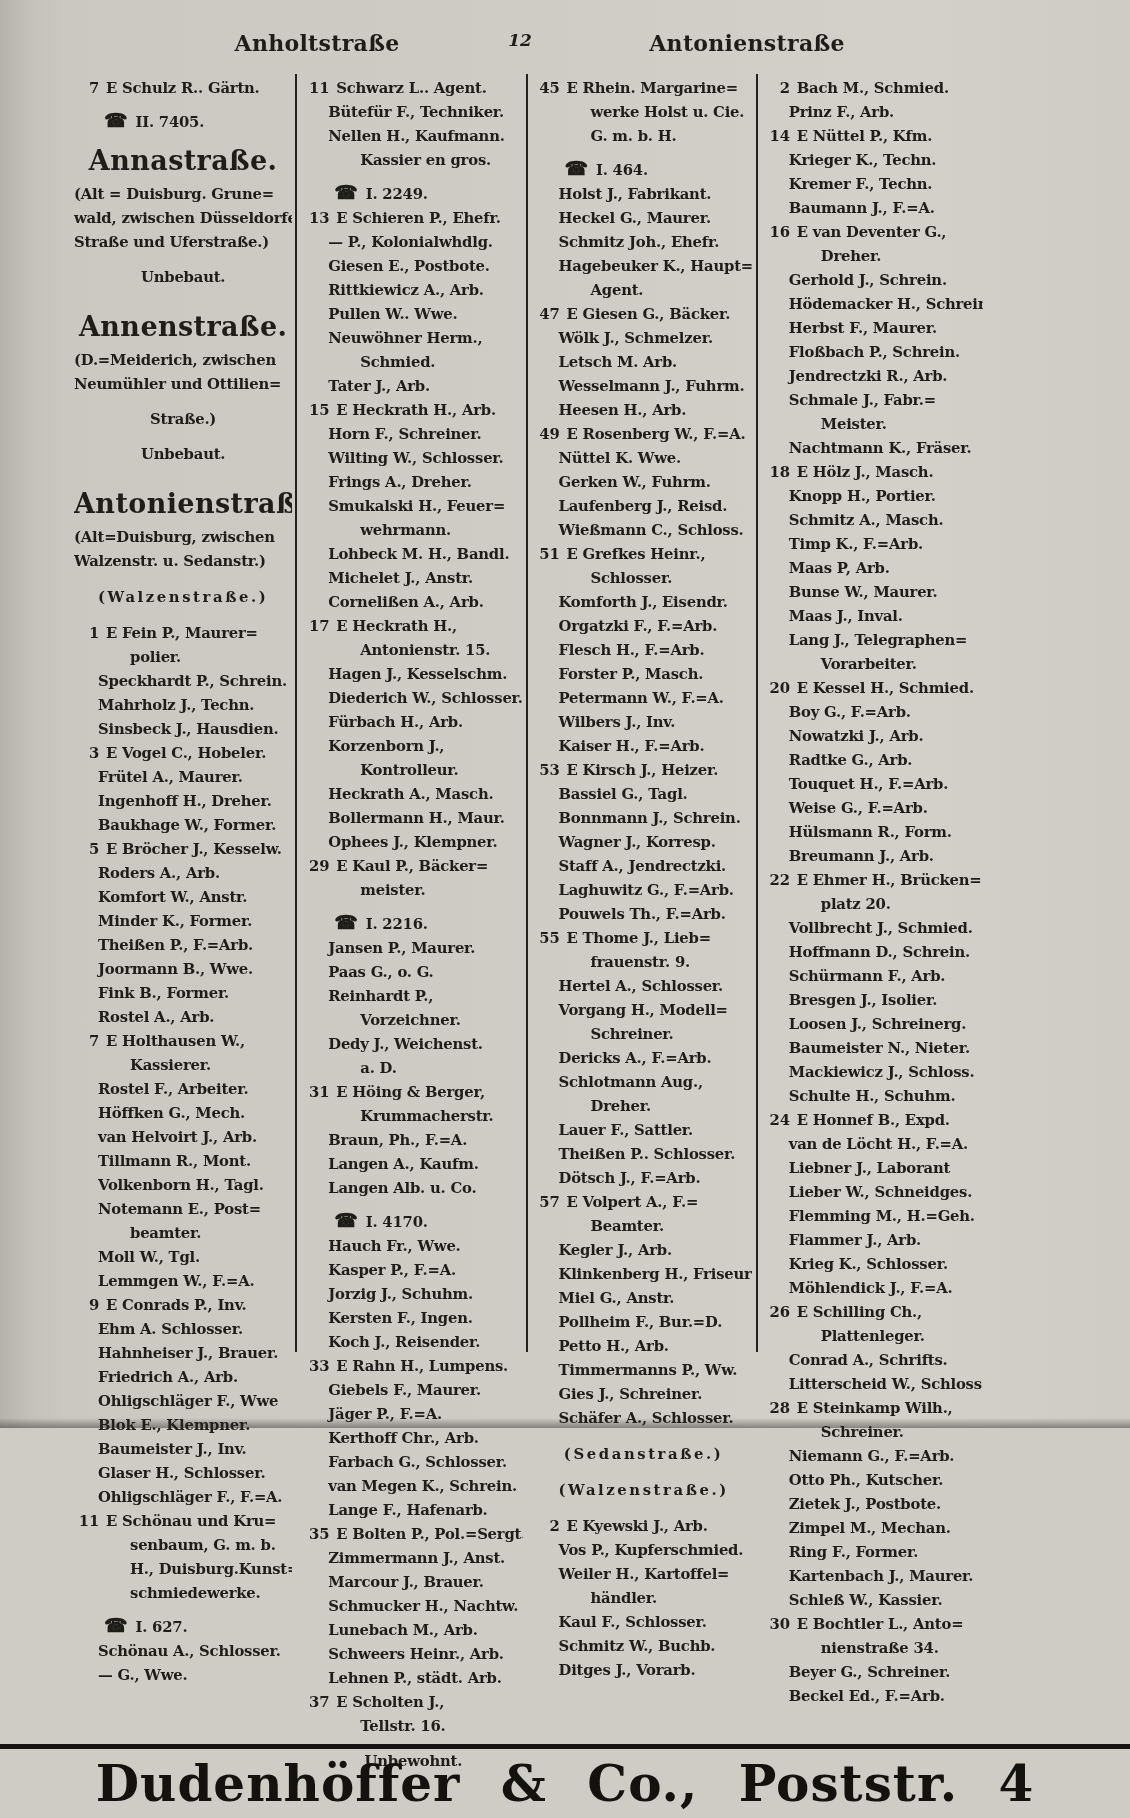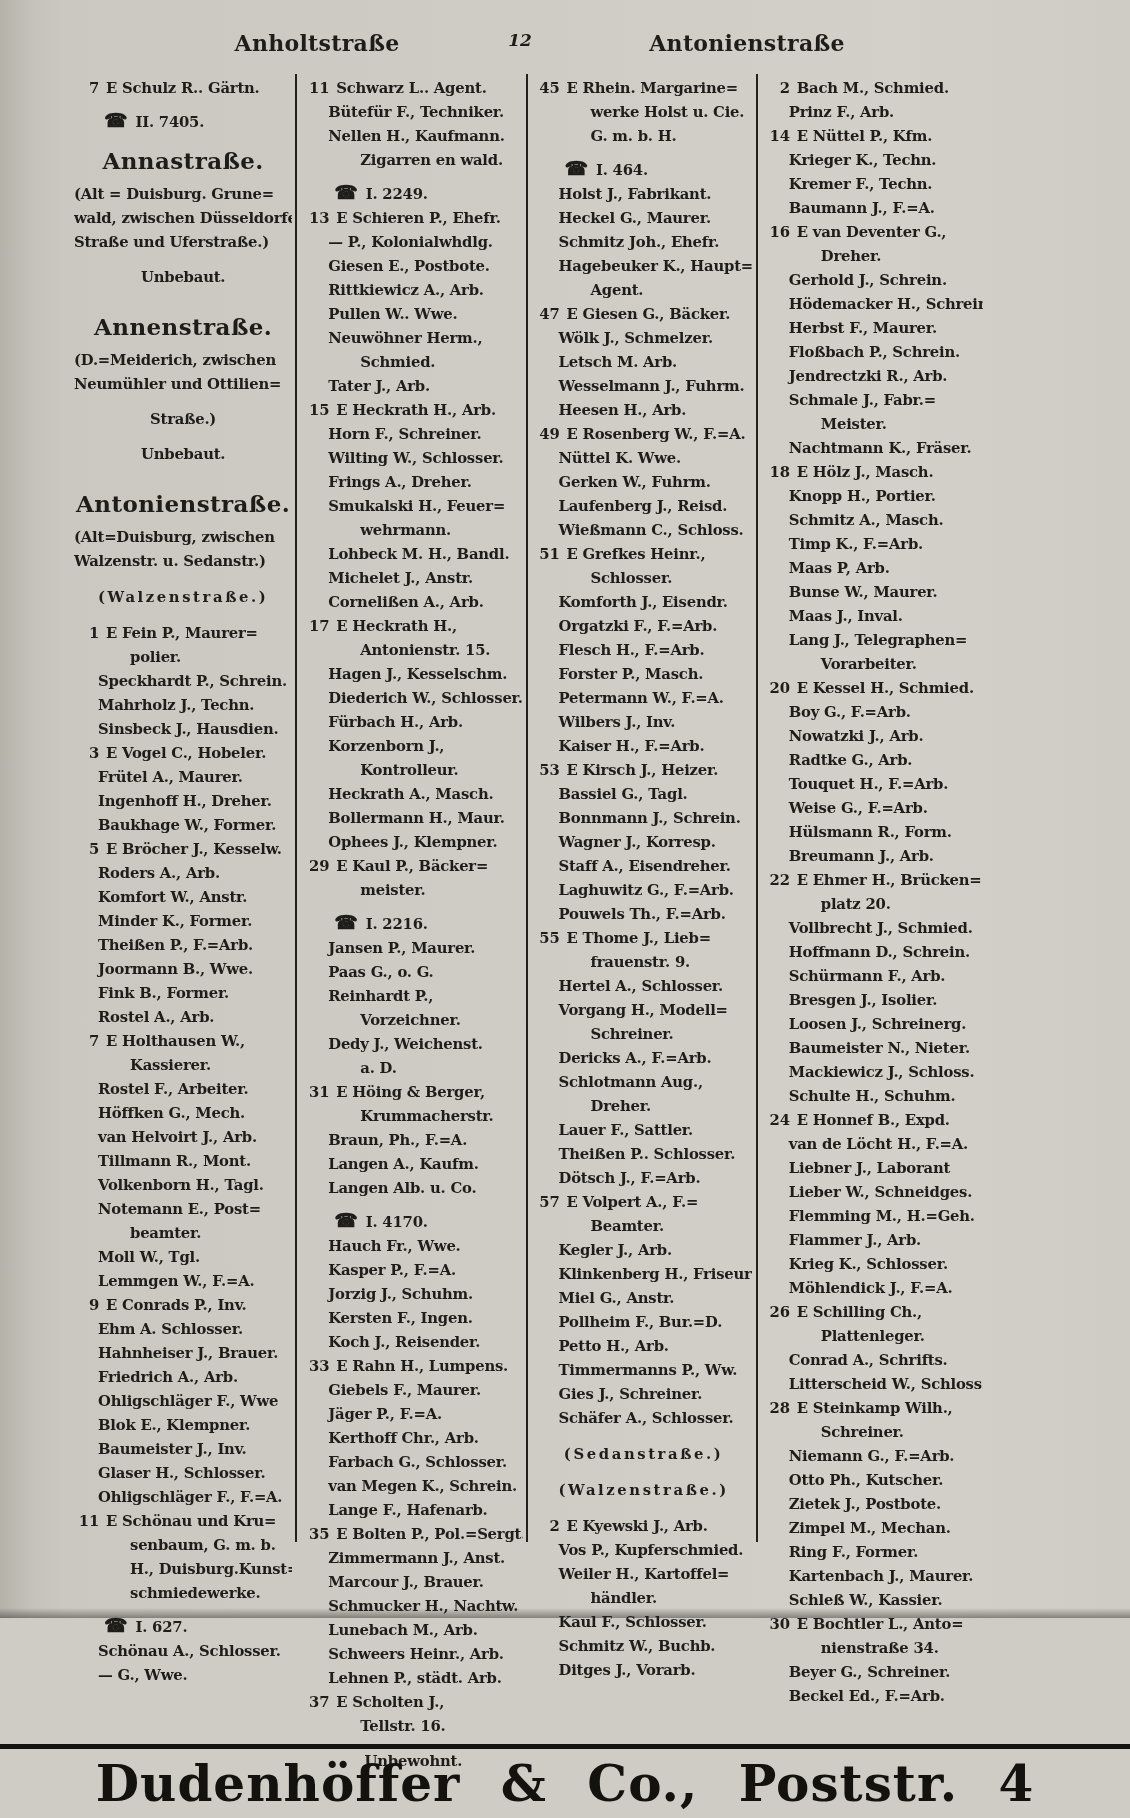--- a/index.html
+++ b/index.html
@@ -3,21 +3,21 @@
 <meta charset="utf-8">
 <style>
   html,body{margin:0;padding:0;}
   body{
     width:1130px;height:1818px;overflow:hidden;
     background:#cfccc5;
     font-family:"DejaVu Serif","Liberation Serif",serif;
     color:#1f1d19;
   }
   .page{
-    position:relative;width:1130px;height:1618px;
+    position:relative;width:1130px;height:1428px;
     background:linear-gradient(90deg,#b5b2aa 0px,#c4c1ba 30px,#cbc8c1 65px,#cfccc5 45%,#d3d0c9 80%,#cfccc5 100%);
     font-weight:bold;
   }
   .page::after{
     content:"";position:absolute;left:0;right:0;bottom:0;height:10px;
     background:linear-gradient(0deg,rgba(40,38,34,.45),rgba(40,38,34,0));
     pointer-events:none;
   }
   
   .page-header{position:absolute;top:30px;left:0;right:0;height:34px;}
@@ -35,21 +35,21 @@
   
   .ln{line-height:24px;font-size:14.8px;letter-spacing:-0.2px;white-space:nowrap;padding-left:24px;overflow:hidden;}
   .ln.num{display:flex;padding-left:0;}
   .ln.num .n{flex:none;width:25px;text-align:right;margin-right:7px;}
   .ln.cont{padding-left:56px;}
   .ln.para{padding-left:0;}
   .ln.note{padding-left:0;text-align:center;margin:11px 0;}
   .ln.notesp{letter-spacing:2.6px;margin:12px 0;}
   .ln.street{
     padding:14px 0 8px;text-align:center;
-    font-size:23px;line-height:26px;letter-spacing:.4px;
+    font-size:27px;line-height:26px;letter-spacing:.4px;
   }
   .ln.tel{padding-left:30px;margin-top:8px;}
   .tel-icon{font-size:19px;margin-right:8px;}
   
   .footer-rule{position:absolute;left:0;right:0;top:1744px;height:5px;background:#15130ف;background:#151310;}
   .footer-ad{
     position:absolute;left:0;right:0;top:1752px;height:66px;line-height:64px;
     text-align:center;font-size:50px;font-weight:bold;letter-spacing:1px;word-spacing:22px;
     color:#14120e;white-space:nowrap;
   }
@@ -149,21 +149,21 @@
         <div class="ln">Schönau A., Schlosser.</div>
         <div class="ln">— G., Wwe.</div>
       </div>
     <div class="col">
         <div class="ln num">
           <span class="n">11</span>
           <span>Schwarz L.. Agent.</span>
         </div>
         <div class="ln">Bütefür F., Techniker.</div>
         <div class="ln">Nellen H., Kaufmann.</div>
-        <div class="ln cont">Zigarren en wald.</div>
+        <div class="ln cont">Kassier en gros.</div>
         <div class="ln tel"><span class="tel-icon">☎</span><span>I. 2249.</span></div>
         <div class="ln num">
           <span class="n">13</span>
           <span>E Schieren P., Ehefr.</span>
         </div>
         <div class="ln">— P., Kolonialwhdlg.</div>
         <div class="ln">Giesen E., Postbote.</div>
         <div class="ln">Rittkiewicz A., Arb.</div>
         <div class="ln">Pullen W.. Wwe.</div>
         <div class="ln">Neuwöhner Herm.,</div>
@@ -288,21 +288,21 @@
         <div class="ln">Petermann W., F.=A.</div>
         <div class="ln">Wilbers J., Inv.</div>
         <div class="ln">Kaiser H., F.=Arb.</div>
         <div class="ln num">
           <span class="n">53</span>
           <span>E Kirsch J., Heizer.</span>
         </div>
         <div class="ln">Bassiel G., Tagl.</div>
         <div class="ln">Bonnmann J., Schrein.</div>
         <div class="ln">Wagner J., Korresp.</div>
-        <div class="ln">Staff A., Eisendreher.</div>
+        <div class="ln">Staff A., Jendrectzki.</div>
         <div class="ln">Laghuwitz G., F.=Arb.</div>
         <div class="ln">Pouwels Th., F.=Arb.</div>
         <div class="ln num">
           <span class="n">55</span>
           <span>E Thome J., Lieb=</span>
         </div>
         <div class="ln cont">frauenstr. 9.</div>
         <div class="ln">Hertel A., Schlosser.</div>
         <div class="ln">Vorgang H., Modell=</div>
         <div class="ln cont">Schreiner.</div>

